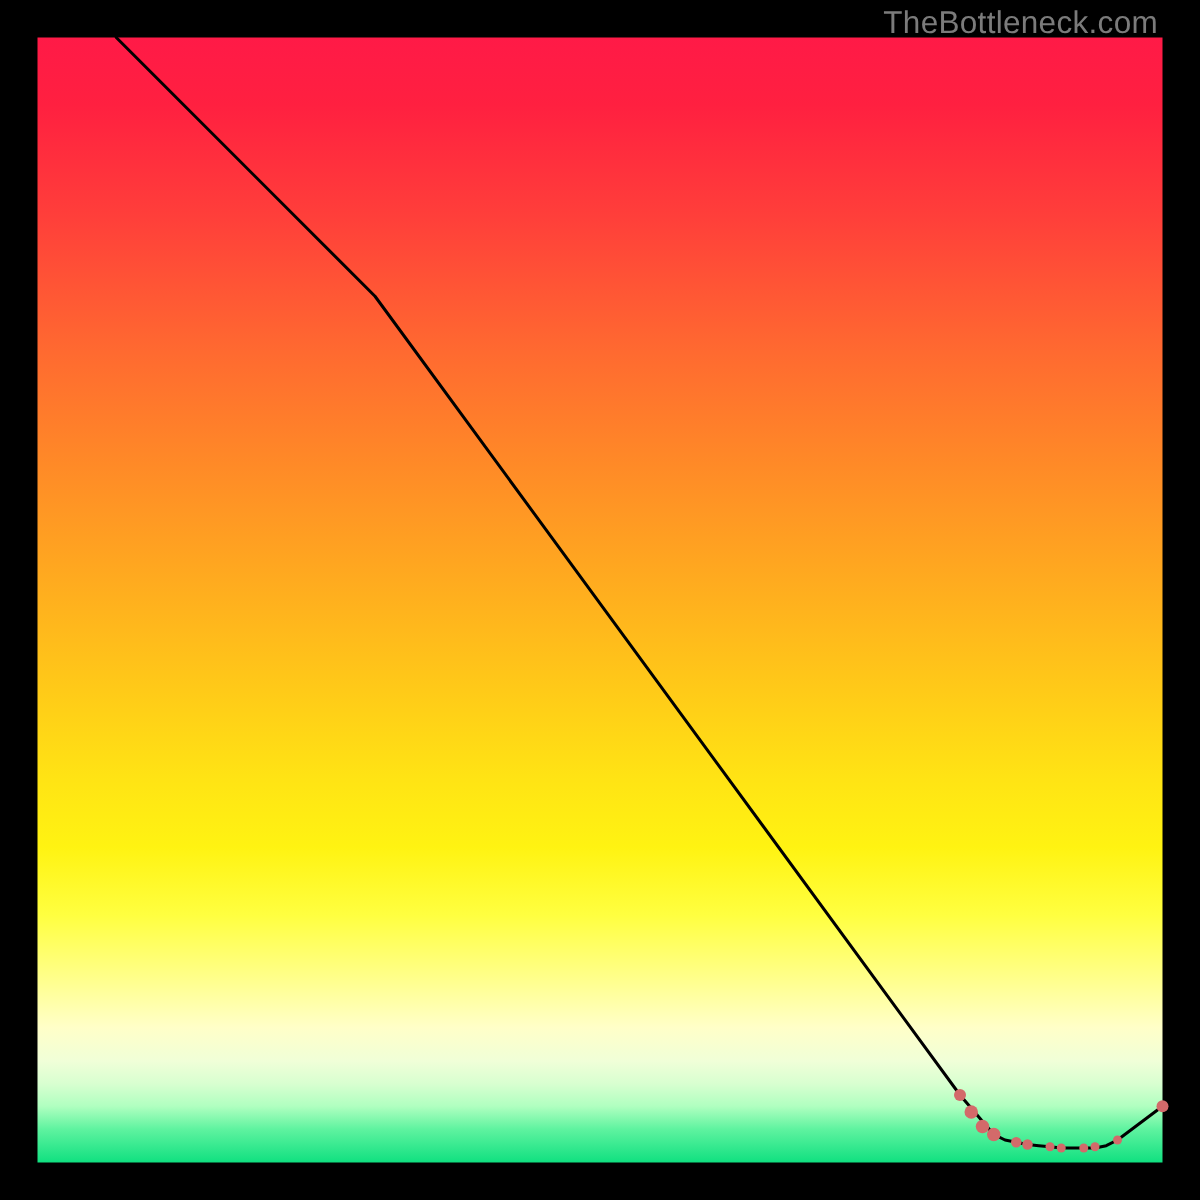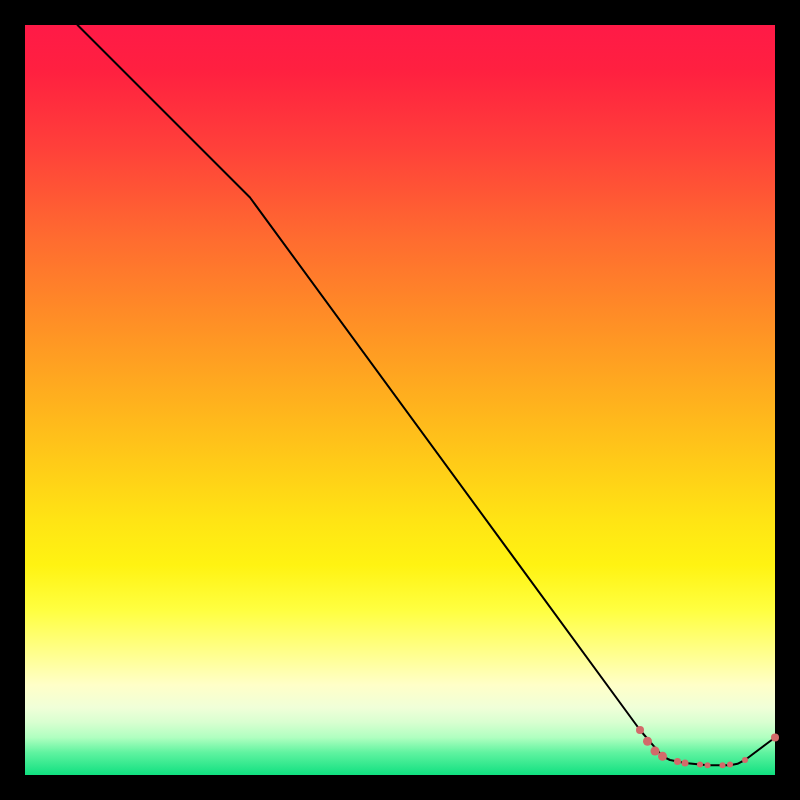--- a/index.html
+++ b/index.html
@@ -63,20 +63,21 @@
     stroke-width: 2;
     stroke-linejoin: round;
     stroke-linecap: round;
   }
 </style>
 </head>
 <body>
 
 <div class="stage">
   <div class="plot"></div>
+  <div class="watermark">TheBottleneck.com</div>
   <svg class="chartsvg" width="800" height="800" viewBox="0 0 800 800">
     <path id="curve-path" class="curve" d="M77.5 25.0 L250.0 197.5 L640.0 730.0 L662.5 756.3 L670.0 760.0 L677.5 761.5 L685.0 763.0 L692.5 763.8 L700.0 764.5 L707.5 765.3 L715.0 765.3 L722.5 765.3 L730.0 765.3 L737.5 763.8 L745.0 760.0 L775.0 737.5"></path>
     <g id="markers">
         <circle cx="640.0" cy="730.0" r="4" fill="#d36a6a"></circle>
         <circle cx="647.5" cy="741.3" r="4.5" fill="#d36a6a"></circle>
         <circle cx="655.0" cy="751.0" r="4.5" fill="#d36a6a"></circle>
         <circle cx="662.5" cy="756.3" r="4.5" fill="#d36a6a"></circle>
         <circle cx="677.5" cy="761.5" r="3.5" fill="#d36a6a"></circle>
         <circle cx="685.0" cy="763.0" r="3.5" fill="#d36a6a"></circle>
         <circle cx="700.0" cy="764.5" r="3" fill="#d36a6a"></circle>

